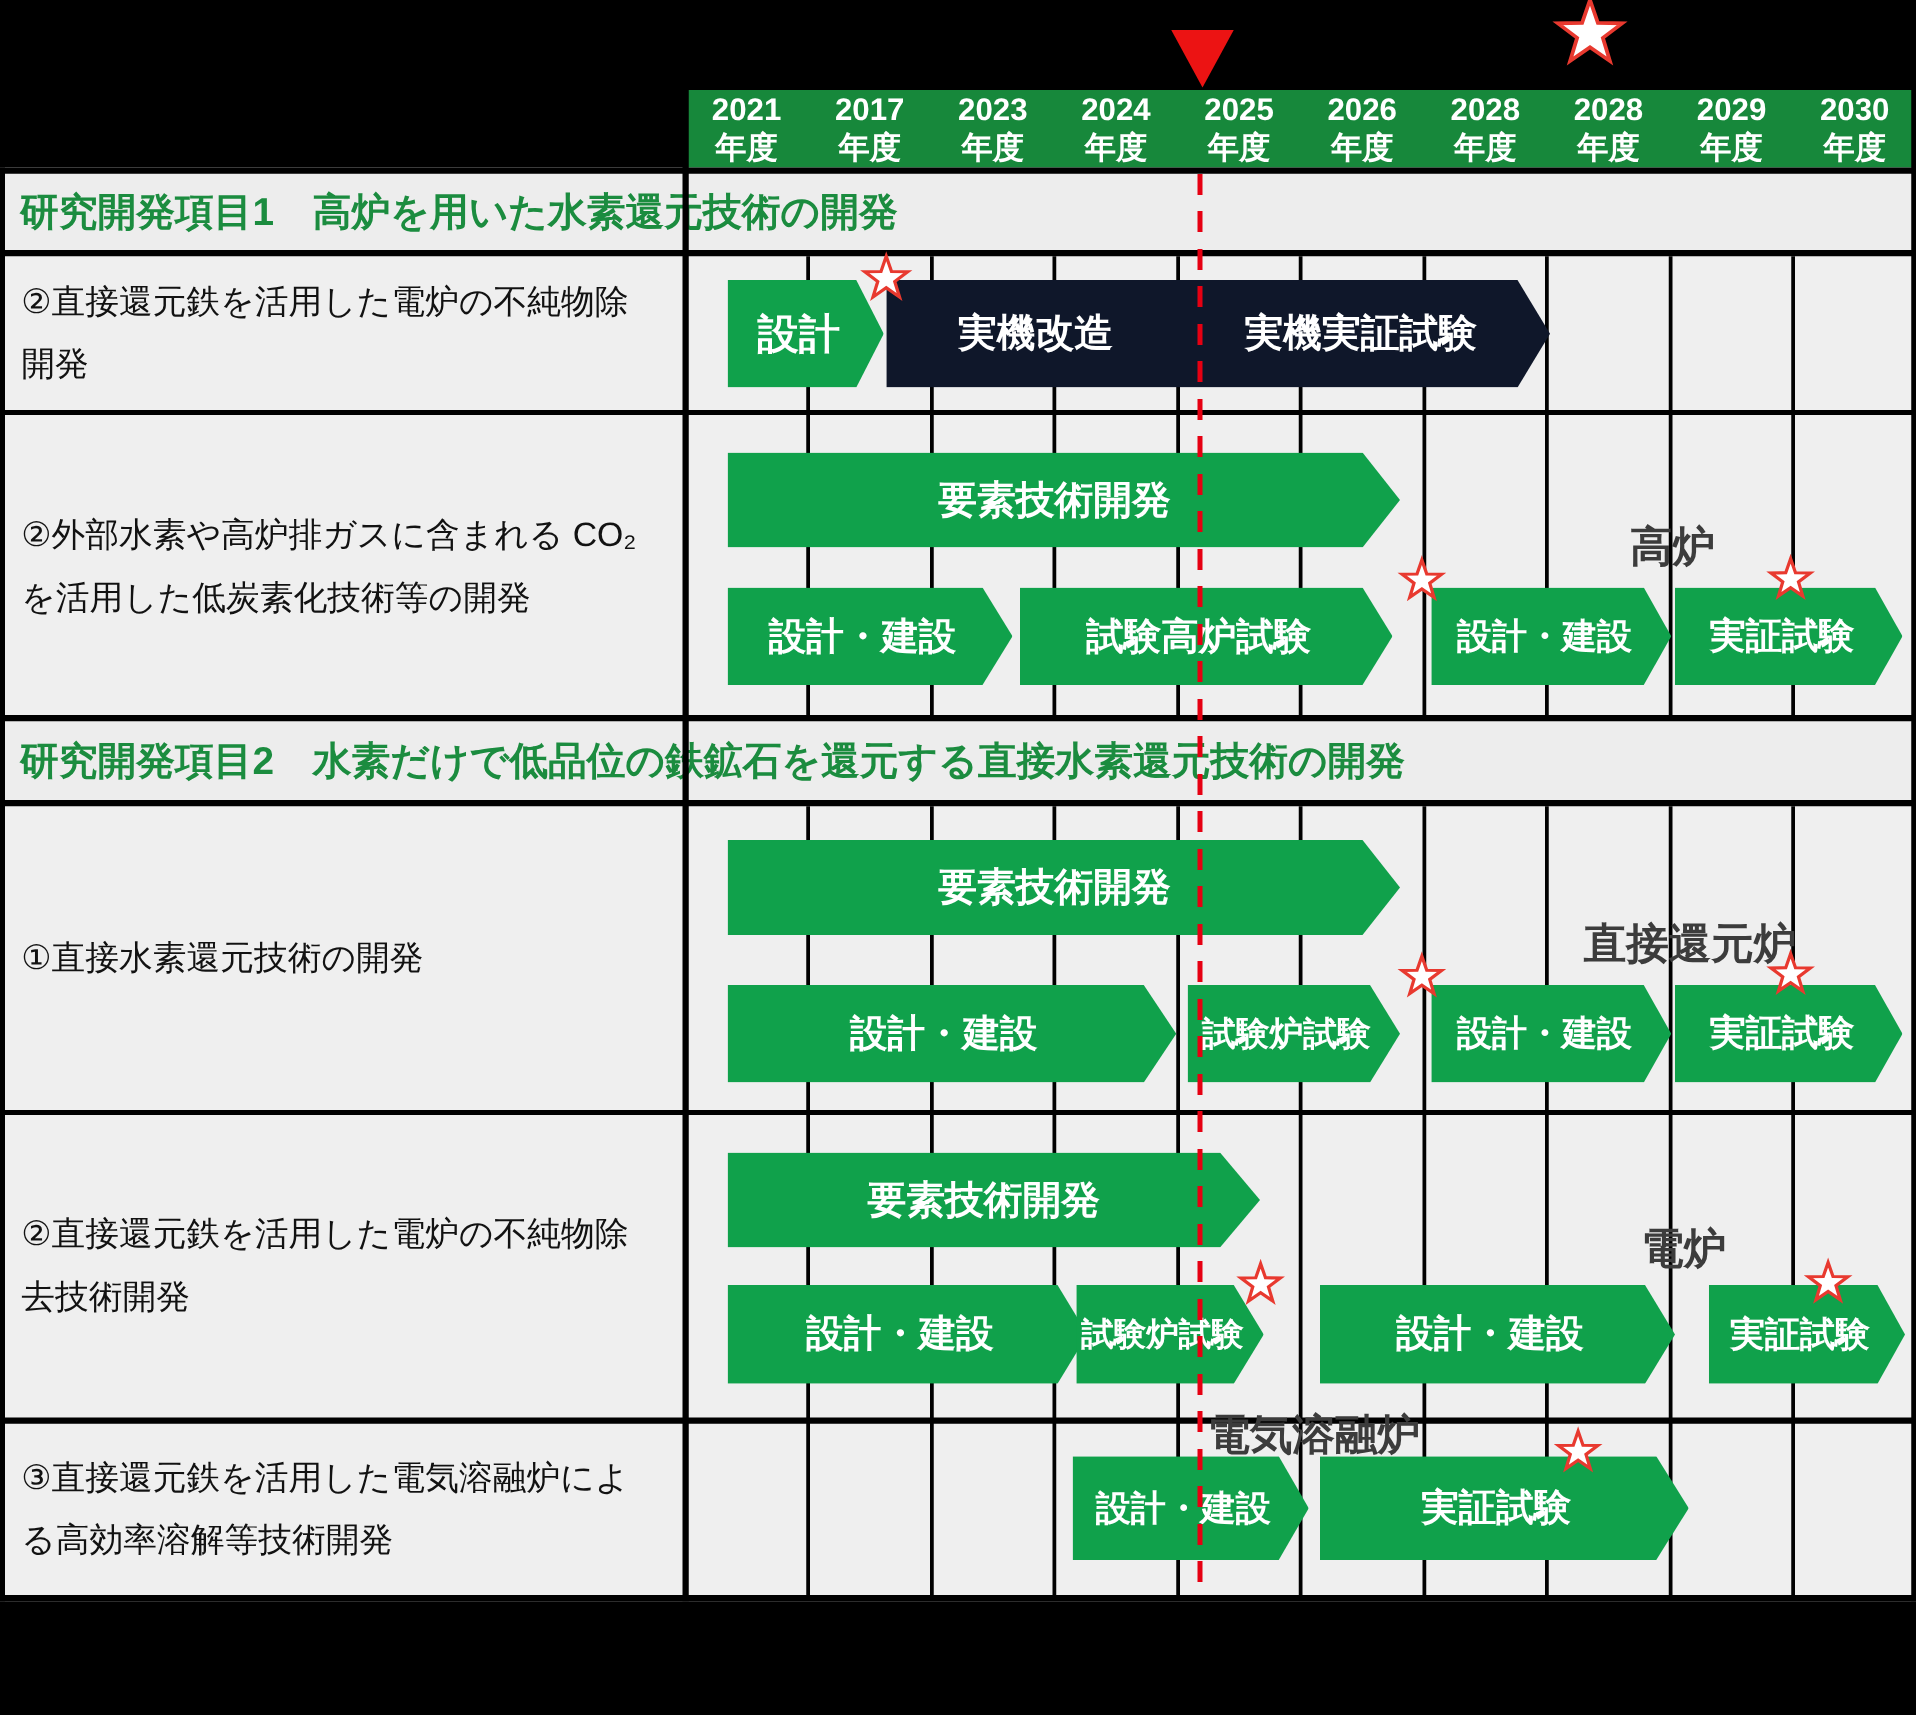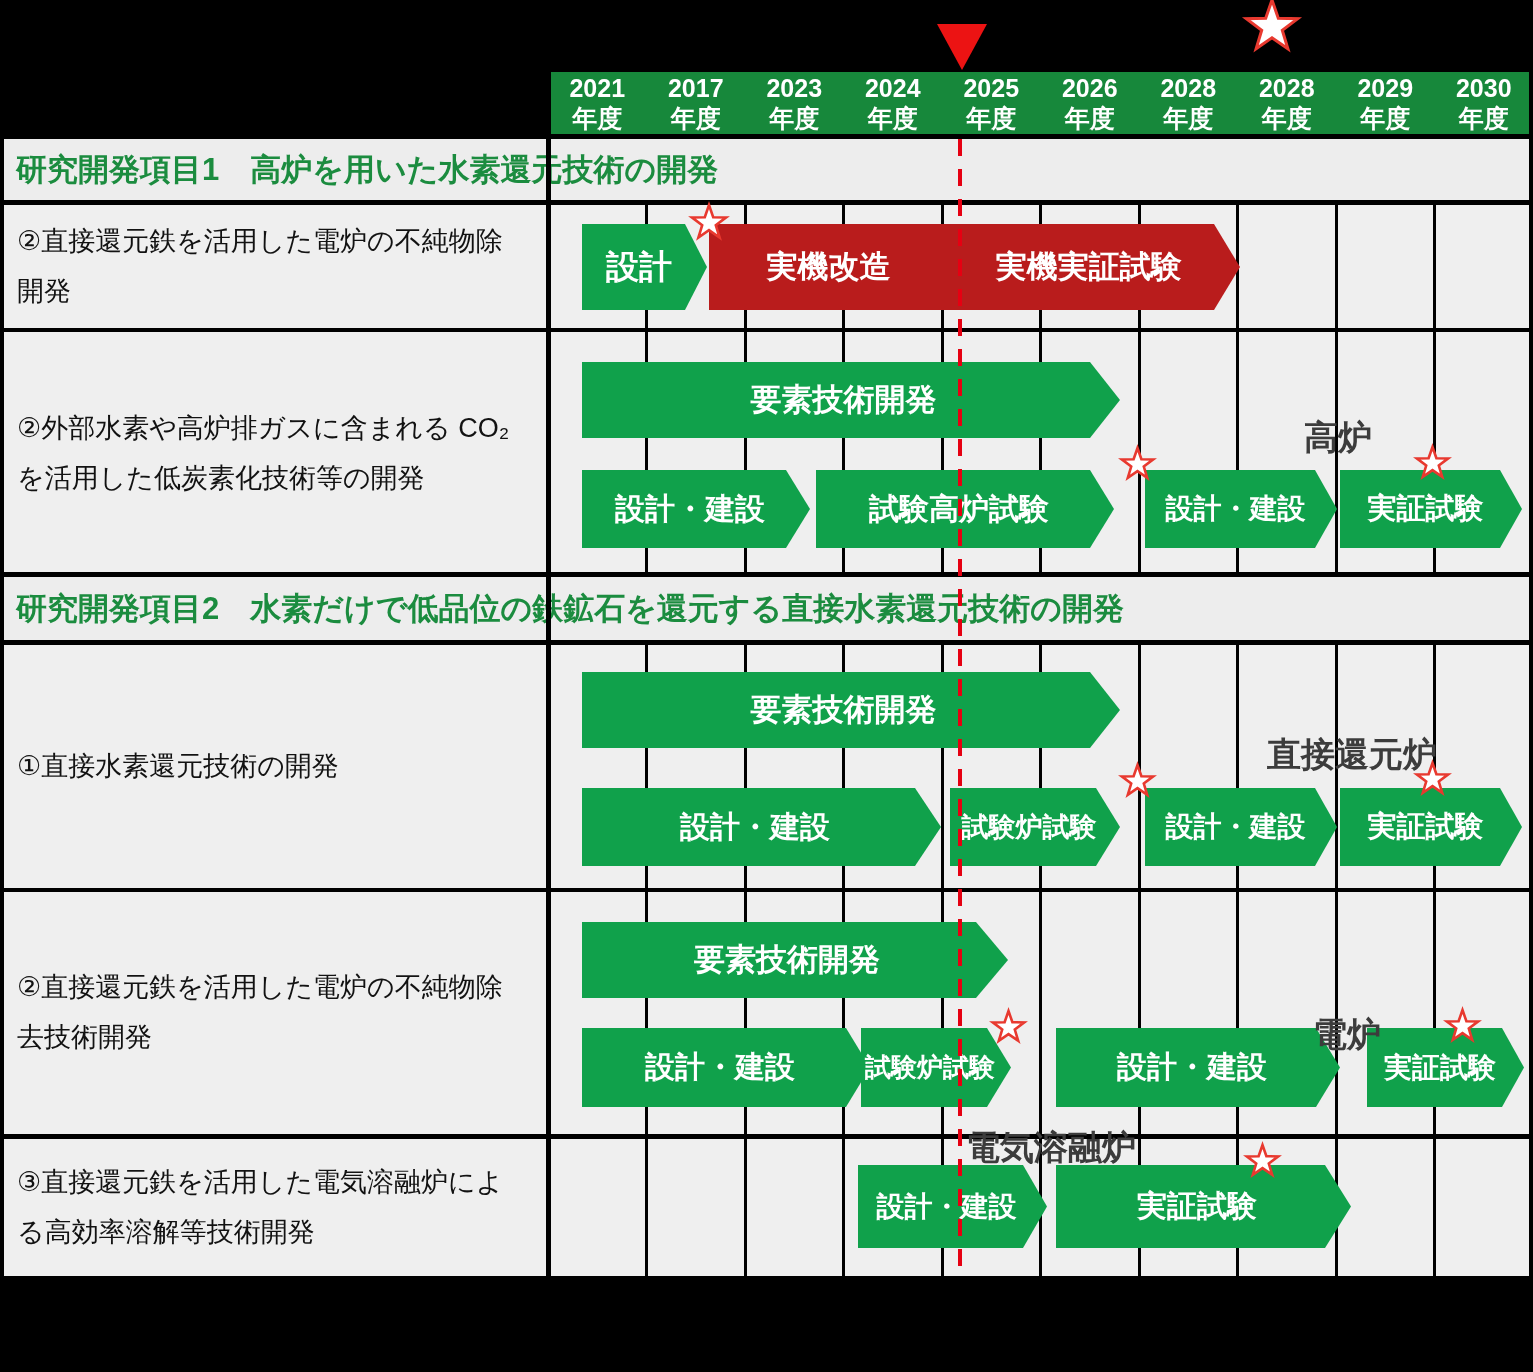--- a/index.html
+++ b/index.html
@@ -104,21 +104,21 @@
       <div class="abs vline" style="left: 1433px; top: 205px; width: 3px; height: 367px;"></div>
       <div class="abs vline" style="left: 1433px; top: 645px; width: 3px; height: 631px;"></div>
       <div class="abs vline" style="left: 546px; top: 72px; width: 5px; height: 1209px;"></div>
       <div class="abs vline" style="left: 0px; top: 134px; width: 4px; height: 1147px;"></div>
       <div class="abs vline" style="left: 1529px; top: 72px; width: 4px; height: 1209px;"></div>
     </div>
   <div id="bar-layer">
       <div class="abs bar" style="left: 582px; top: 224px; width: 125px; height: 86px; background: rgb(16, 161, 75); font-size: 33px; clip-path: polygon(0px 0px, 103px 0px, 125px 50%, 103px 100%, 0px 100%);">
         <span style="padding-right: 11px;">設計</span>
       </div>
-      <div class="abs bar" style="left: 709px; top: 224px; width: 531px; height: 86px; background: #b91c1c; font-size: 31px; clip-path: polygon(0px 0px, 505px 0px, 531px 50%, 505px 100%, 0px 100%);">
+      <div class="abs bar" style="left: 709px; top: 224px; width: 531px; height: 86px; background: #0f172a; font-size: 31px; clip-path: polygon(0px 0px, 505px 0px, 531px 50%, 505px 100%, 0px 100%);">
         <span class="lbl2" style="left: 22.5%;">実機改造</span>
         <span class="lbl2" style="left: 71.5%;">実機実証試験</span>
       </div>
       <div class="abs bar" style="left: 582px; top: 362px; width: 538px; height: 76px; background: rgb(16, 161, 75); font-size: 31px; clip-path: polygon(0px 0px, 508px 0px, 538px 50%, 508px 100%, 0px 100%);">
         <span style="padding-right: 15px;">要素技術開発</span>
       </div>
       <div class="abs bar" style="left: 582px; top: 470px; width: 228px; height: 78px; background: rgb(16, 161, 75); font-size: 30px; clip-path: polygon(0px 0px, 204px 0px, 228px 50%, 204px 100%, 0px 100%);">
         <span style="padding-right: 12px;">設計・建設</span>
       </div>
       <div class="abs bar" style="left: 816px; top: 470px; width: 298px; height: 78px; background: rgb(16, 161, 75); font-size: 30px; clip-path: polygon(0px 0px, 274px 0px, 298px 50%, 274px 100%, 0px 100%);">
@@ -163,21 +163,21 @@
       <div class="abs bar" style="left: 858px; top: 1165px; width: 189px; height: 83px; background: rgb(16, 161, 75); font-size: 28px; clip-path: polygon(0px 0px, 165px 0px, 189px 50%, 165px 100%, 0px 100%);">
         <span style="padding-right: 12px;">設計・建設</span>
       </div>
       <div class="abs bar" style="left: 1056px; top: 1165px; width: 295px; height: 83px; background: rgb(16, 161, 75); font-size: 30px; clip-path: polygon(0px 0px, 269px 0px, 295px 50%, 269px 100%, 0px 100%);">
         <span style="padding-right: 13px;">実証試験</span>
       </div>
     </div>
   <div id="annot-layer">
       <div class="abs annot" style="left: 1338px; top: 438px; font-size: 34px;">高炉</div>
       <div class="abs annot" style="left: 1352px; top: 755px; font-size: 34px;">直接還元炉</div>
-      <div class="abs annot" style="left: 1347px; top: 999px; font-size: 34px; margin-top: 36px;">電炉</div>
+      <div class="abs annot" style="left: 1347px; top: 999px; font-size: 34px;">電炉</div>
       <div class="abs annot" style="left: 1051px; top: 1148px; font-size: 34px;">電気溶融炉</div>
     </div>
   <div id="star-layer">
       <svg width="64" height="64" class="star-svg abs" style="left: 1240px; top: -5px; position: absolute;">
         <polygon points="32.0,5.0 38.3,23.3 57.7,23.7 42.3,35.3 47.9,53.8 32.0,42.8 16.1,53.8 21.7,35.3 6.3,23.7 25.7,23.3" fill="#ffffff" stroke="#e8392f" stroke-width="3" stroke-linejoin="miter"></polygon>
       </svg>
       <svg width="46" height="46" class="star-svg abs" style="left: 686px; top: 200px; position: absolute;">
         <polygon points="23.0,5.0 27.2,17.2 40.1,17.4 29.8,25.2 33.6,37.6 23.0,30.2 12.4,37.6 16.2,25.2 5.9,17.4 18.8,17.2" fill="#ffffff" stroke="#e8392f" stroke-width="2.6" stroke-linejoin="miter"></polygon>
       </svg>
       <svg width="43" height="43" class="star-svg abs" style="left: 1115.5px; top: 442.5px; position: absolute;">

